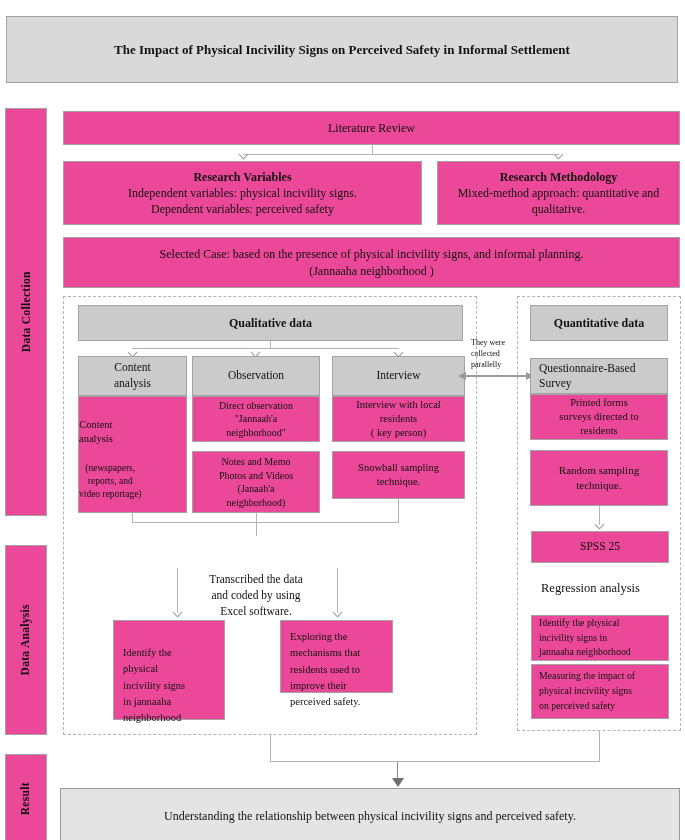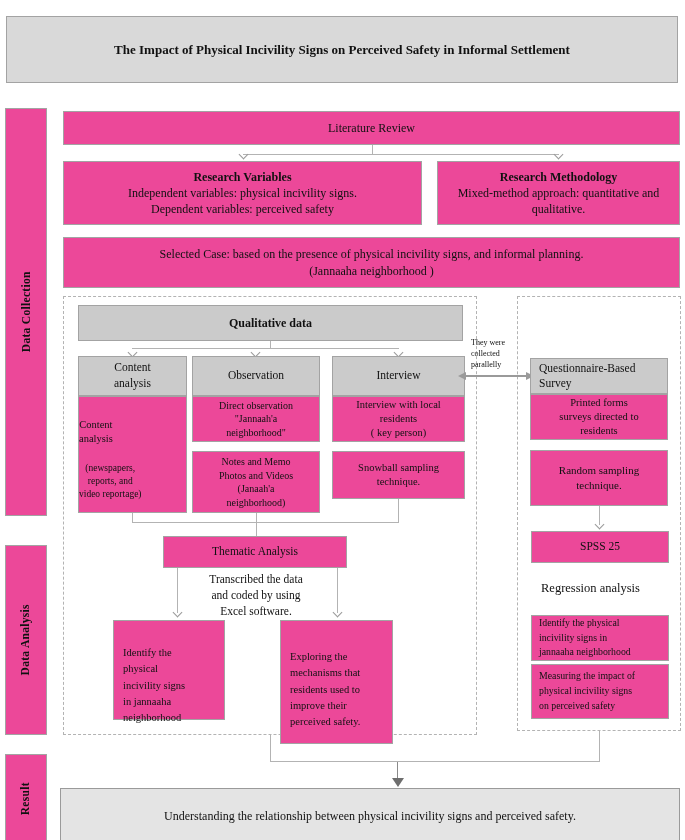--- a/index.html
+++ b/index.html
@@ -122,54 +122,54 @@
     <span class="preline">Snowball sampling
 technique.</span>
   </div>
 
   <div class="vline" style="left:132px;top:505px;height:10px;"></div>
   <div class="vline" style="left:256px;top:505px;height:10px;"></div>
   <div class="vline" style="left:398px;top:491px;height:24px;"></div>
   <div class="hline" style="left:132px;top:514px;width:267px;"></div>
   <div class="vline" style="left:256px;top:514px;height:14px;"></div>
 
-  <div class="box" style="left:163px;top:528px;width:184px;height:32px;font-size:11.5px;">
-    <span>Thematic Analysis</span>
-  </div>
   <div class="note preline" style="left:180px;top:563px;width:152px;text-align:center;font-size:11.5px;">Transcribed the data
 and coded by using
 Excel software.</div>
 
   <div class="vline" style="left:177px;top:560px;height:45px;"></div>
   <div class="chev" style="left:174px;top:601px;"></div>
   <div class="vline" style="left:337px;top:560px;height:45px;"></div>
   <div class="chev" style="left:334px;top:601px;"></div>
 
   <div class="box left topalign" style="left:113px;top:612px;width:112px;height:100px;font-size:10.5px;padding:24px 9px;line-height:1.55;">
     <span class="preline">Identify the
 physical
 incivility signs
 in jannaaha
 neighborhood</span>
   </div>
-  <div class="box left topalign" style="left:280px;top:612px;width:113px;height:124px;font-size:10.5px;padding:28px 9px;line-height:1.55;">
+  <div class="box left topalign" style="left:280px;top:612px;width:113px;height:73px;font-size:10.5px;padding:8px 9px;line-height:1.55;">
     <span class="preline">Exploring the
 mechanisms that
 residents used to
 improve their
 perceived safety.</span>
   </div>
 
   <div class="note preline" style="left:471px;top:329px;width:54px;font-size:8px;text-align:left;">They were
 collected
 parallelly</div>
   <div class="hline" style="left:464px;top:367px;width:64px;height:1.6px;background:#9a9a9a;"></div>
   <div class="tri" style="left:458px;top:363.5px;border-top:4.5px solid transparent;border-bottom:4.5px solid transparent;border-right:8px solid #9a9a9a;"></div>
   <div class="tri" style="left:526px;top:363.5px;border-top:4.5px solid transparent;border-bottom:4.5px solid transparent;border-left:8px solid #9a9a9a;"></div>
 
+  <div class="box gray b" style="left:530px;top:297px;width:138px;height:36px;font-size:12px;">
+    <span>Quantitative data</span>
+  </div>
   <div class="box gray left" style="left:530px;top:350px;width:138px;height:36px;font-size:11.5px;padding-left:8px;line-height:1.3;">
     <span class="preline">Questionnaire-Based
 Survey</span>
   </div>
   <div class="box" style="left:530px;top:386px;width:138px;height:46px;font-size:10.5px;">
     <span class="preline">Printed forms
 surveys directed to
 residents</span>
   </div>
   <div class="box" style="left:530px;top:442px;width:138px;height:56px;font-size:11px;">

